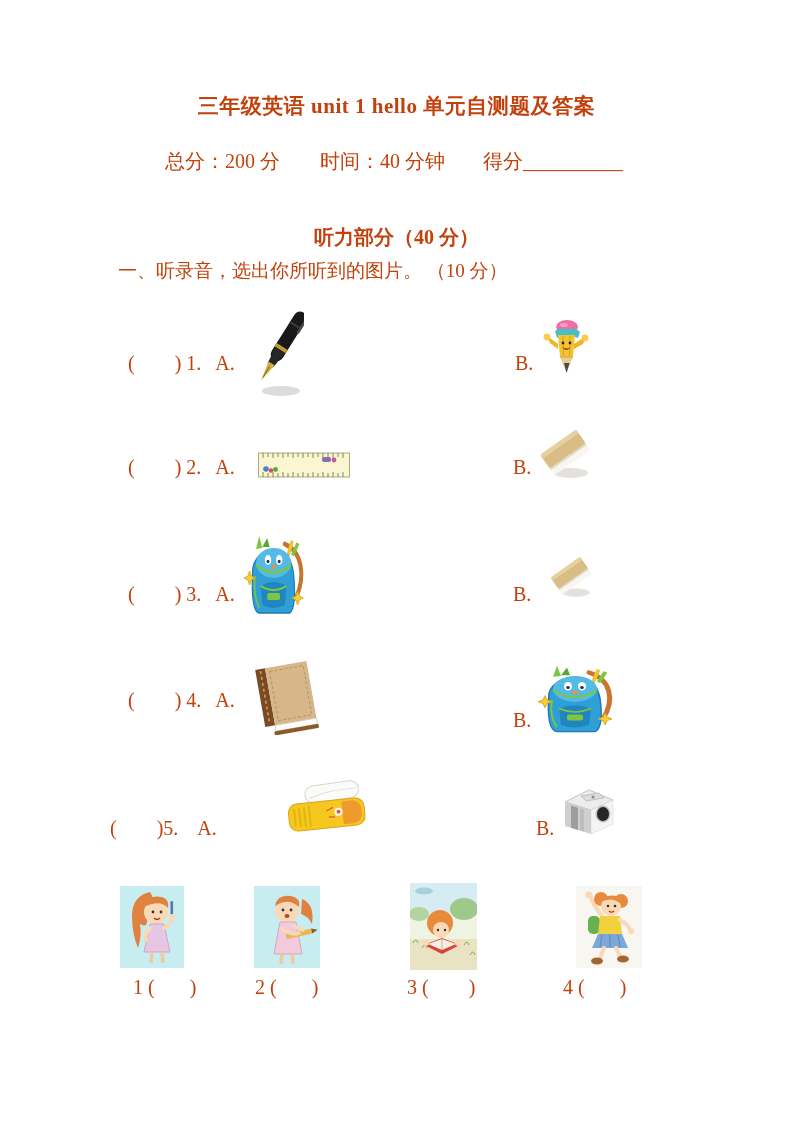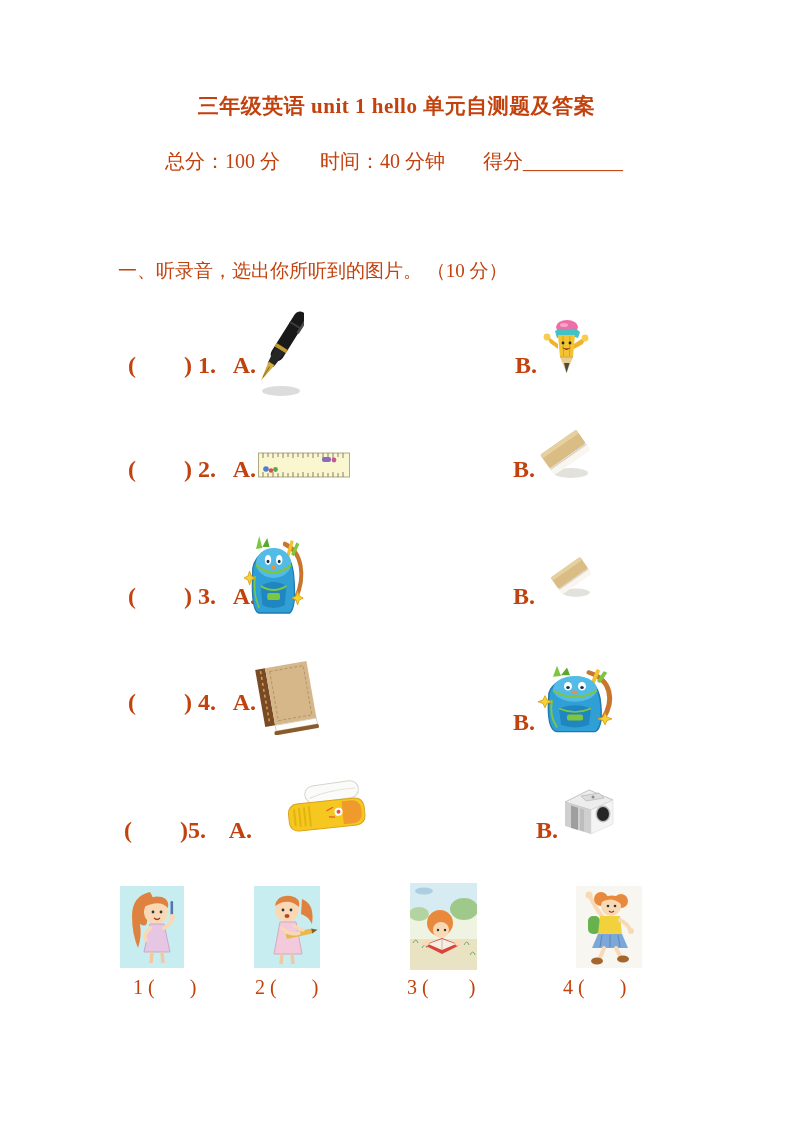--- a/index.html
+++ b/index.html
@@ -12,38 +12,39 @@
   .title{
     position:absolute;top:92px;left:0;width:100%;text-align:center;
     font-size:21px;font-weight:bold;letter-spacing:0.5px;margin:0;
   }
   .score-item{position:absolute;top:148px;font-size:20px;white-space:pre;}
   .listen-header{
     position:absolute;top:224px;left:0;width:100%;text-align:center;
     font-size:20px;font-weight:bold;margin:0;
   }
   .instr{position:absolute;left:118px;font-size:19px;white-space:pre;}
-  .qtext{position:absolute;font-size:24px;white-space:pre;font-weight:bold;}
+  .qtext{position:absolute;font-size:20px;white-space:pre;}
   .img-box{position:absolute;line-height:0;}
   .img-box svg{width:100%;height:100%;}
   .card-label{position:absolute;top:976px;font-size:20px;white-space:pre;}
 </style>
 </head>
 <body>
 
 <div class="page">
 
   <h1 class="title">三年级英语 unit 1 hello 单元自测题及答案</h1>
 
   <div>
-    <span class="score-item" style="left:165px">总分：100 分</span>
+    <span class="score-item" style="left:165px">总分：200 分</span>
     <span class="score-item" style="left:320px">时间：40 分钟</span>
     <span class="score-item" style="left:483px">得分__________</span>
   </div>
 
+  <h2 class="listen-header">听力部分（40 分）</h2>
 
   <div class="instr" style="top:258px">一、听录音，选出你所听到的图片。 （10 分）</div>
 
   <div>
     <span class="qtext" style="left:128px;top:352px">(        ) 1.   A.</span>
     <div class="img-box" style="left:256px;top:306px;width:48px;height:92px">
       <svg viewBox="0 0 48 92">
         <ellipse cx="25" cy="85" rx="19" ry="5" fill="#dcdcdc"></ellipse>
         <g transform="rotate(32 24 45)">
           <rect x="17" y="0" width="13" height="56" rx="6.5" fill="#191919"></rect>
@@ -192,21 +193,21 @@
         <path d="M19 42 Q16 60 24 74" fill="none" stroke="#7dc63f" stroke-width="2"></path>
         <g fill="#f5d231" stroke="#d9a31d" stroke-width="1">
           <polygon transform="translate(12 44)" points="0,-7 2,-2 7,0 2,2 0,7 -2,2 -7,0 -2,-2"></polygon>
           <polygon transform="translate(72 64)" points="0,-7 2,-2 7,0 2,2 0,7 -2,2 -7,0 -2,-2"></polygon>
         </g>
       </svg>
     </div>
   </div>
 
   <div>
-    <span class="qtext" style="left:124px;top:817px">(        )5.    A.</span>
+    <span class="qtext" style="left:110px;top:817px">(        )5.    A.</span>
     <div class="img-box" style="left:283px;top:779px;width:88px;height:58px">
       <svg viewBox="0 0 88 58">
         <g transform="rotate(-8 44 16)">
           <rect x="22" y="5" width="54" height="17" rx="8.5" fill="#fbfbf9" stroke="#d8d5cc" stroke-width="1"></rect>
           <path d="M26 17 Q45 11 73 13" stroke="#e3e0d6" stroke-width="1" fill="none"></path>
         </g>
         <g transform="rotate(-6 44 38)">
           <rect x="6" y="22" width="76" height="27" rx="9" fill="#f6c81f" stroke="#d9a31d" stroke-width="1"></rect>
           <path d="M12 27 V44 M17 26 V45 M22 26 V45 M27 25 V46" stroke="#e0b50f" stroke-width="2" fill="none"></path>
           <path d="M60 24 h10 a9 9 0 0 1 9 9 v5 a9 9 0 0 1 -9 9 h-10 z" fill="#f09a2e"></path>

